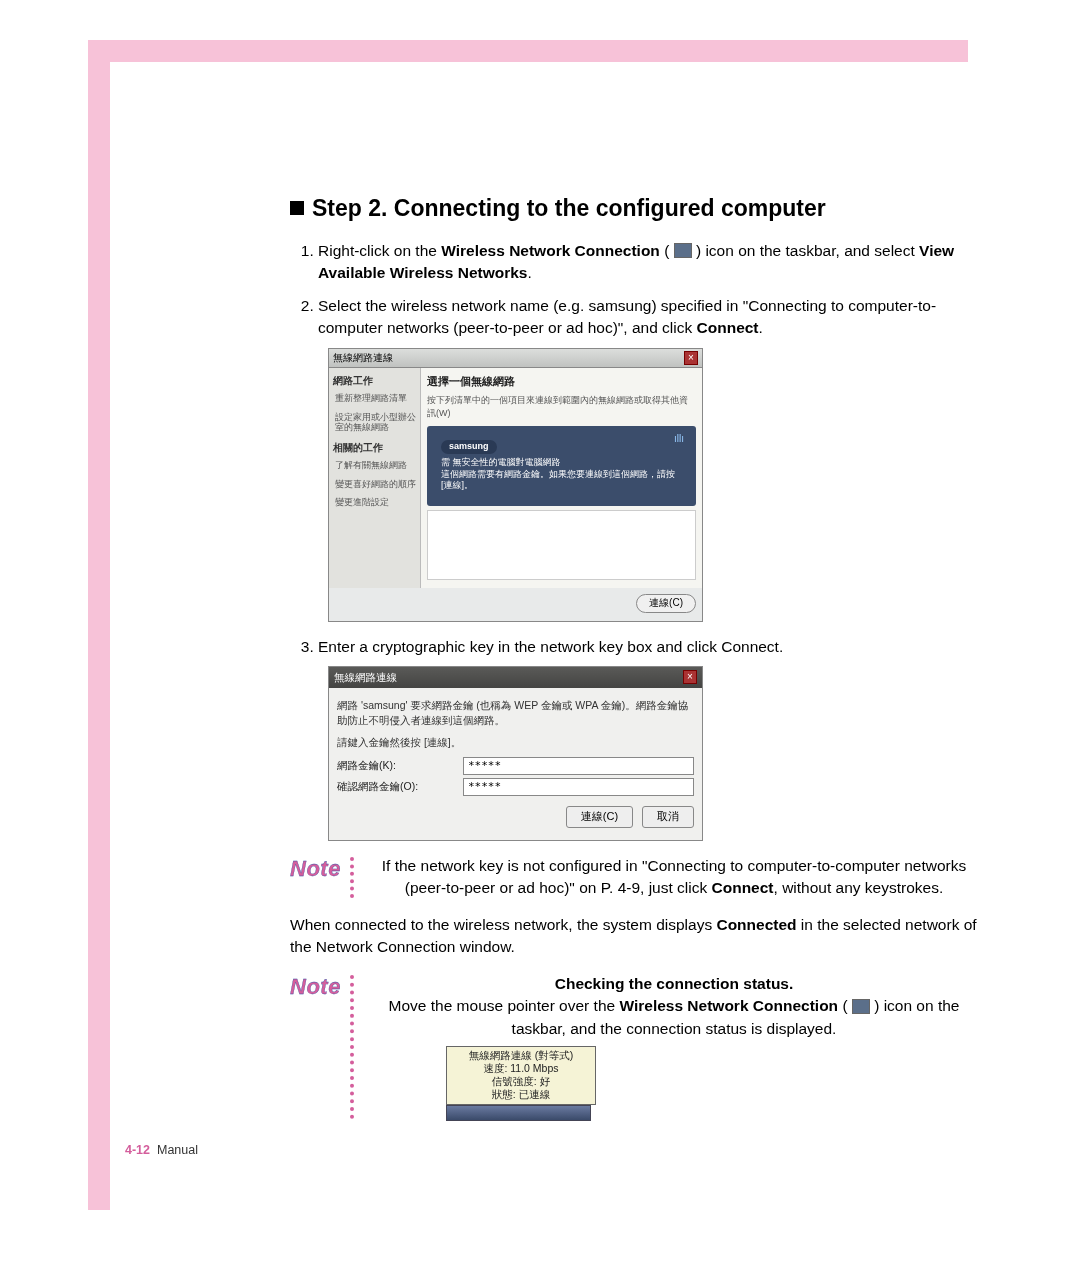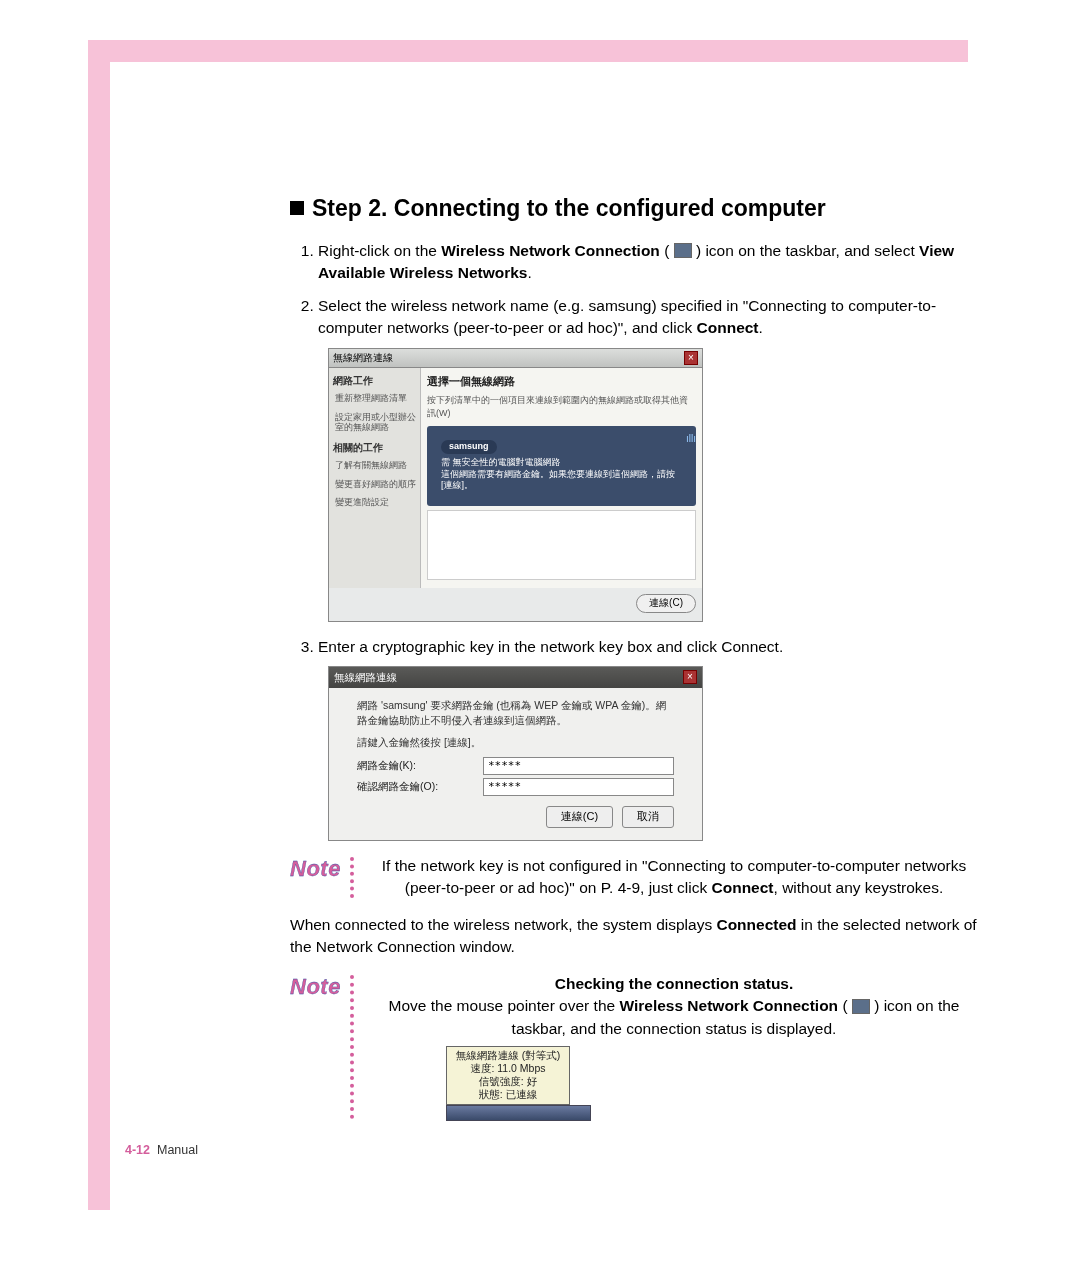--- a/index.html
+++ b/index.html
@@ -99,21 +99,21 @@
   .f1-right-sub { font-size: 9px; color: #555; margin: 4px 0 6px; }
   .f1-netbox {
     background: #3b4d6b; color: #fff; border-radius: 3px; padding: 14px;
     font-size: 9px; line-height: 1.3; position: relative;
   }
   .f1-netname {
     display: inline-block; background: #2a3a55; border-radius: 8px;
     padding: 1px 8px; font-weight: bold; font-size: 9px; margin-bottom: 3px;
   }
   .f1-bars {
-    position: absolute; right: 0; top: 6px;
+    position: absolute; right: 12px; top: 6px;
     font-size: 10px; color: #9cf;
   }
   .f1-whitearea { height: 70px; background: #fff; border: 1px solid #ccc; margin-top: 4px; }
   .f1-btnrow { text-align: right; padding: 6px 6px 8px; background: #e8eaea; }
   .f1-btn {
     display: inline-block; border: 1px solid #888; border-radius: 10px;
     padding: 1px 12px; font-size: 10px; background: #f0f0f0;
   }
 
   .figure2 {
@@ -122,21 +122,21 @@
     border: 1px solid #888;
     background: #f0f0ee;
     font-size: 10.5px;
   }
   .f2-titlebar {
     background: linear-gradient(#5a5a58, #444442);
     color: #fff;
     padding: 3px 5px;
     display: flex; justify-content: space-between;
   }
-  .f2-body { padding: 10px 28px 12px; }
+  .f2-body { padding: 10px 8px 12px; }
   .f2-text { color: #333; font-size: 10.5px; line-height: 1.35; margin-bottom: 8px; }
   .f2-row { display: flex; align-items: center; margin: 3px 0; gap: 16px; }
   .f2-label { width: 110px; color: #222; }
   .f2-input {
     flex: 1; border: 1px solid #888; background: #fff; height: 18px;
     padding: 0 4px; font-family: monospace; font-size: 11px;
   }
   .f2-btnrow { text-align: right; margin-top: 10px; }
   .f2-btn {
     display: inline-block; border: 1px solid #888; border-radius: 3px;
@@ -166,21 +166,21 @@
     text-align: center;
   }
   .plain-para {
     font-size: 15.5px;
     line-height: 1.45;
     margin: 14px 0 10px;
   }
   .sub-bold { font-weight: bold; }
   .tooltip-fig {
     margin-left: 78px;
-    width: 124px;
+    width: 150px;
     border: 1px solid #666;
     background: #f5f3d6;
     font-size: 10.5px;
     padding: 2px 7px;
     line-height: 1.25;
     color: #222;
   }
   .tray-row {
     margin-left: 78px;
     width: 145px;

